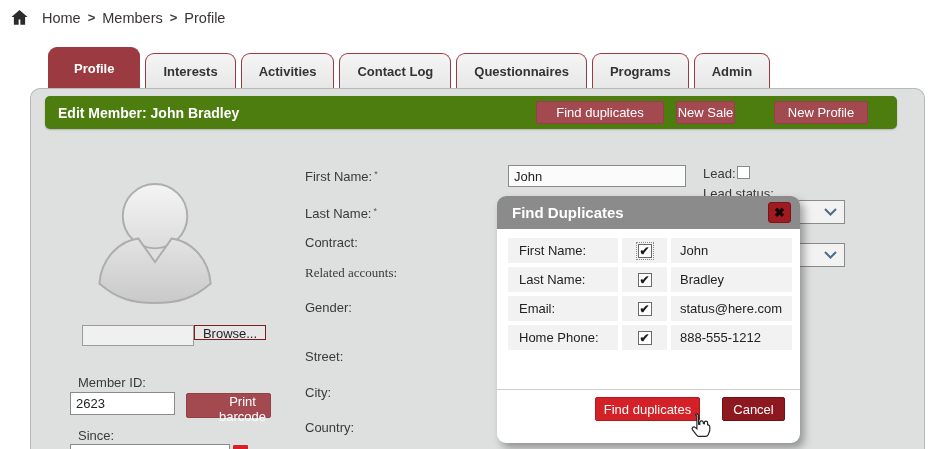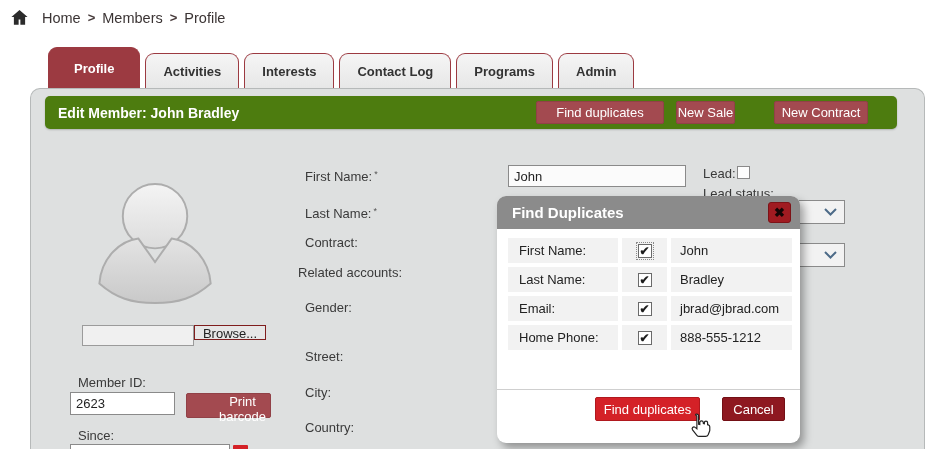--- a/index.html
+++ b/index.html
@@ -93,34 +93,35 @@
     </svg>
     <span class="crumb">Home</span>
     <span class="crumb-sep">&gt;</span>
     <span class="crumb">Members</span>
     <span class="crumb-sep">&gt;</span>
     <span class="crumb">Profile</span>
   </div>
 
   <div class="tabs">
     <div class="tab active">Profile</div>
+    <div class="tab">Interests</div>
     <div class="tab">Activities</div>
-    <div class="tab">Interests</div>
     <div class="tab">Contact Log</div>
+    <div class="tab">Questionnaires</div>
     <div class="tab">Programs</div>
     <div class="tab">Admin</div>
   </div>
 
   <div class="panel"></div>
 
   <div class="edit-bar">
     <span class="edit-title">Edit Member: John Bradley</span>
     <button class="bar-btn btn-finddup-hdr">Find duplicates</button>
     <button class="bar-btn btn-newsale">New Sale</button>
-    <button class="bar-btn btn-newcontract">New Contract</button>
+    <button class="bar-btn btn-newcontract">New Profile</button>
   </div>
 
   <svg class="avatar-box" viewBox="0 0 130 128">
     <defs>
       <linearGradient id="gHead" x1="0" y1="0" x2="0" y2="1">
         <stop offset="0" stop-color="#f4f4f4"></stop>
           <stop offset="1" stop-color="#dcdcdc"></stop>
       </linearGradient>
       <linearGradient id="gBody" x1="0" y1="0" x2="0" y2="1">
         <stop offset="0" stop-color="#e3e3e3"></stop>
@@ -137,21 +138,21 @@
   <span class="lbl" style="left:78px; top:375px;">Member ID:</span>
   <input class="txt-input" id="member-id-input" value="2623" style="">
   <button class="print-barcode">Print barcode</button>
   <span class="lbl" style="left:78px; top:428px;">Since:</span>
   <input class="txt-input" id="since-input" style="">
   <div class="since-cal"></div>
 
   <span class="lbl" style="left:305px; top:169px;"><span>First Name:</span><sup class="req">*</sup></span>
   <span class="lbl" style="left:305px; top:206px;text-align:center;"><span>Last Name:</span><sup class="req">*</sup></span>
   <span class="lbl" style="left:305px; top:235px;">Contract:</span>
-  <span class="lbl" style="left:298px; top:265px;">Related accounts:</span>
+  <span class="lbl" style="left:305px; top:265px;font-family:Liberation Serif, serif;">Related accounts:</span>
   <span class="lbl" style="left:305px; top:300px;">Gender:</span>
   <span class="lbl" style="left:305px; top:349px;">Street:</span>
   <span class="lbl" style="left:305px; top:385px;">City:</span>
   <span class="lbl" style="left:305px; top:420px;">Country:</span>
 
   <input class="txt-input" id="first-name-input" value="John" style="">
 
   <span class="lbl" style="left:703px; top:166px;">Lead:</span>
   <div class="lead-checkbox"></div>
   <span class="lbl" style="left:703px; top:186px;">Lead status:</span>
@@ -185,21 +186,21 @@
       <div class="dup-cell cell-check">
           <div class="dup-check">✔</div>
         </div>
       <div class="dup-cell cell-value">Bradley</div>
     </div>
     <div class="dup-row" style="top:100px;">
       <div class="dup-cell cell-label">Email:</div>
       <div class="dup-cell cell-check">
           <div class="dup-check">✔</div>
         </div>
-      <div class="dup-cell cell-value">jbrad@jbrad.com</div>
+      <div class="dup-cell cell-value">status@here.com</div>
     </div>
     <div class="dup-row" style="top:129px;">
       <div class="dup-cell cell-label">Home Phone:</div>
       <div class="dup-cell cell-check">
           <div class="dup-check">✔</div>
         </div>
       <div class="dup-cell cell-value">888-555-1212</div>
     </div>
 
     <div class="modal-divider"></div>

